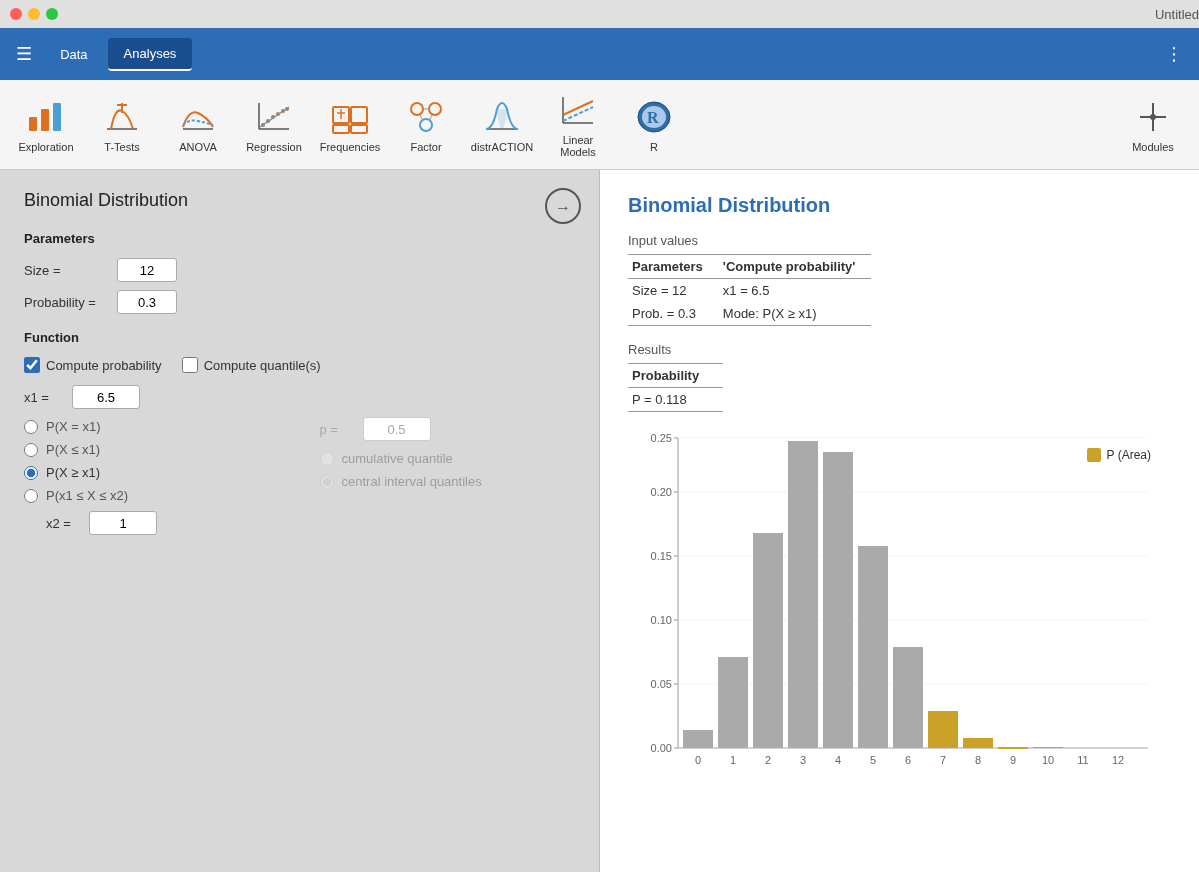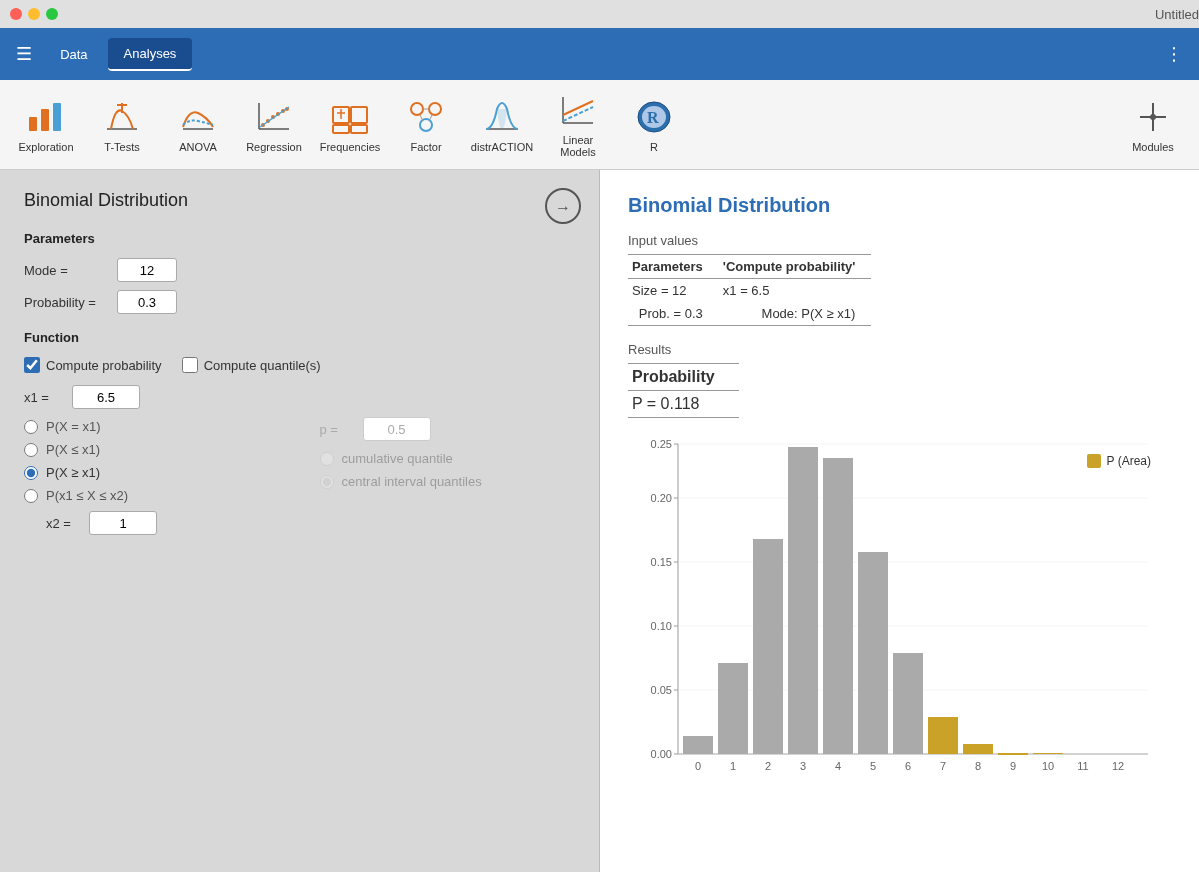--- a/index.html
+++ b/index.html
@@ -224,32 +224,31 @@
       font-weight: 600;
       text-align: left;
       color: #333;
     }
     .result-table td {
       padding: 4px 16px 4px 4px;
       color: #333;
     }
     .result-table tr:last-child td {
       border-bottom: 1px solid #999;
-      text-align: right;
     }
 
     .results-label {
       font-size: 13px;
       color: #555;
       margin-bottom: 6px;
       margin-top: 8px;
     }
     .prob-table {
       border-collapse: collapse;
-      font-size: 16px;
+      font-size: 13px;
       margin-bottom: 16px;
     }
     .prob-table th {
       border-top: 1px solid #999;
       border-bottom: 1px solid #999;
       padding: 4px 24px 4px 4px;
       font-weight: 600;
       color: #333;
     }
     .prob-table td {
@@ -443,21 +442,21 @@
 <div class="main-content">
 
   <div class="left-panel">
     <h2 class="panel-title">Binomial Distribution</h2>
     <button class="run-btn">
       <span>→</span>
     </button>
 
     <div class="section-title">Parameters</div>
     <div class="param-row">
-      <span class="param-label">Mode =</span>
+      <span class="param-label">Size =</span>
       <input type="text" class="param-input" value="12" style="">
     </div>
     <div class="param-row">
       <span class="param-label">Probability =</span>
       <input type="text" class="param-input" value="0.3" style="">
     </div>
 
     <div class="function-section">
       <div class="section-title">Function</div>
 

